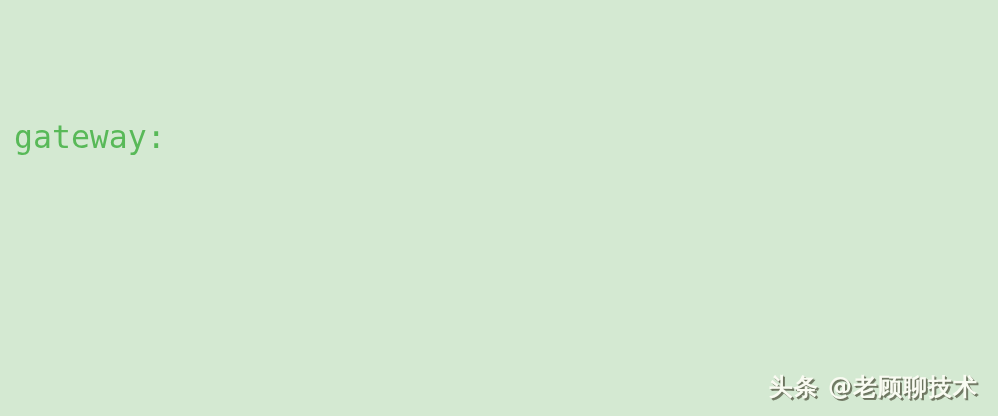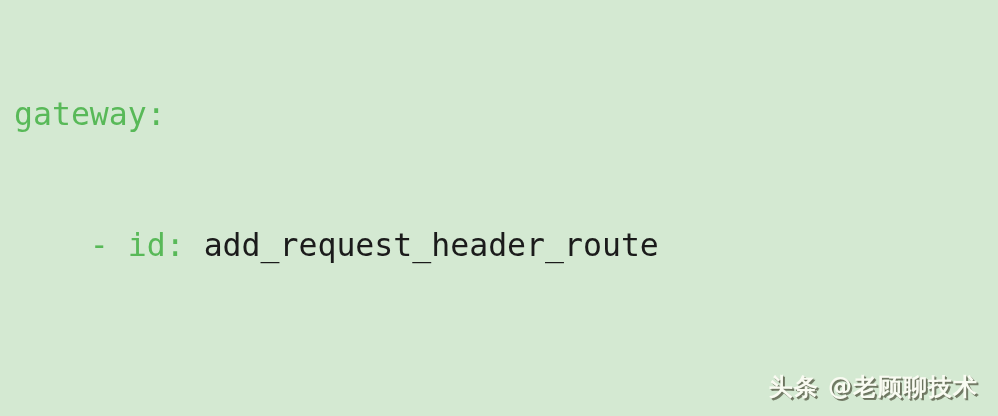--- a/index.html
+++ b/index.html
@@ -12,42 +12,41 @@
   }
   .code-block {
     position: absolute;
     top: 6px;
     left: 14px;
     font-size: 31.5px;
     line-height: 43.5px;
     white-space: pre;
     font-weight: 500;
   }
-  .code-line { white-space: pre; }
+  .code-line { white-space: pre; margin-top: 23px; }
   .key   { color: #58b958; }
   .value { color: #1b1b1b; }
   .watermark {
     position: absolute;
     right: 20px;
     bottom: 13px;
     font-family: "DejaVu Sans", "Liberation Sans", sans-serif;
     font-size: 24px;
     font-weight: bold;
     letter-spacing: 1px;
     color: #fdfdf5;
     text-shadow: 2px 2px 0 rgba(92, 97, 76, 0.85), 1px 1px 0 rgba(92, 97, 76, 0.6);
     opacity: 0.92;
   }
 </style>
 </head>
 <body>
 
 <div class="code-block">
   <div class="code-line"><span class="key">gateway:</span></div>
-  <div class="code-line"><span class="key">    - id: </span><span class="value">add_request_header_route</span></div>
   
   
   
   
   
   
 </div>
 
 <div class="watermark">头条 @老顾聊技术</div>
 

